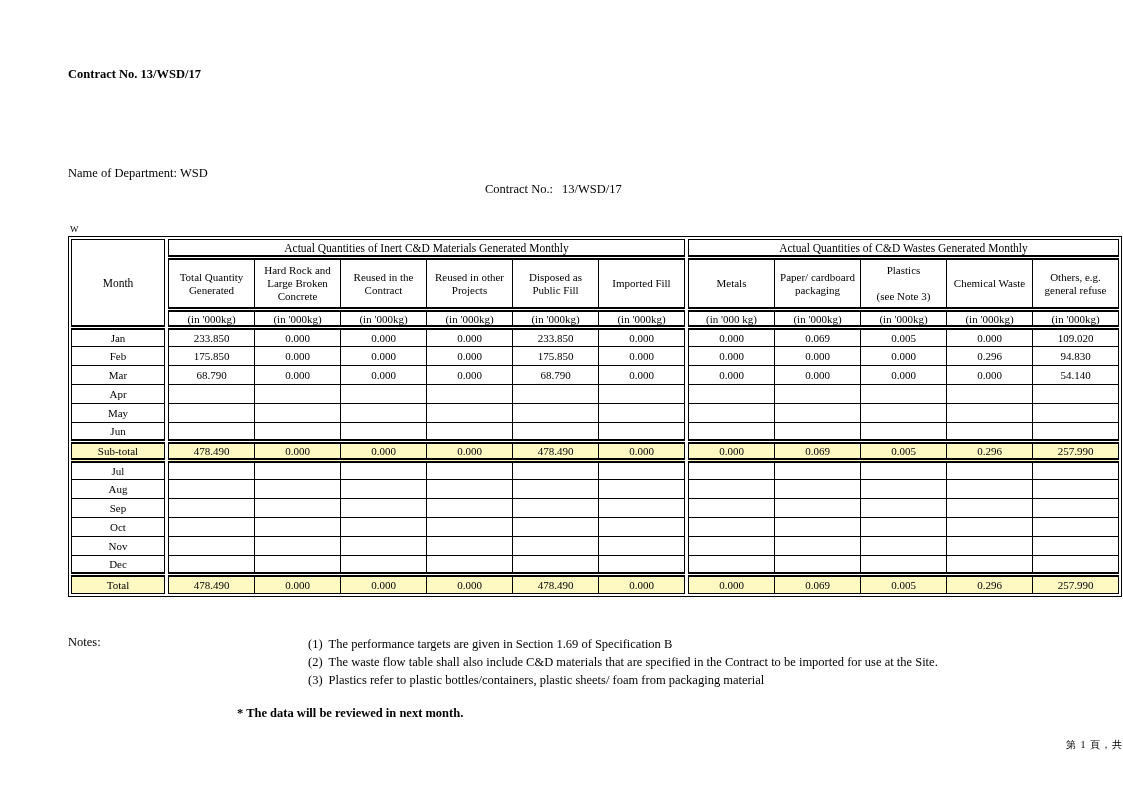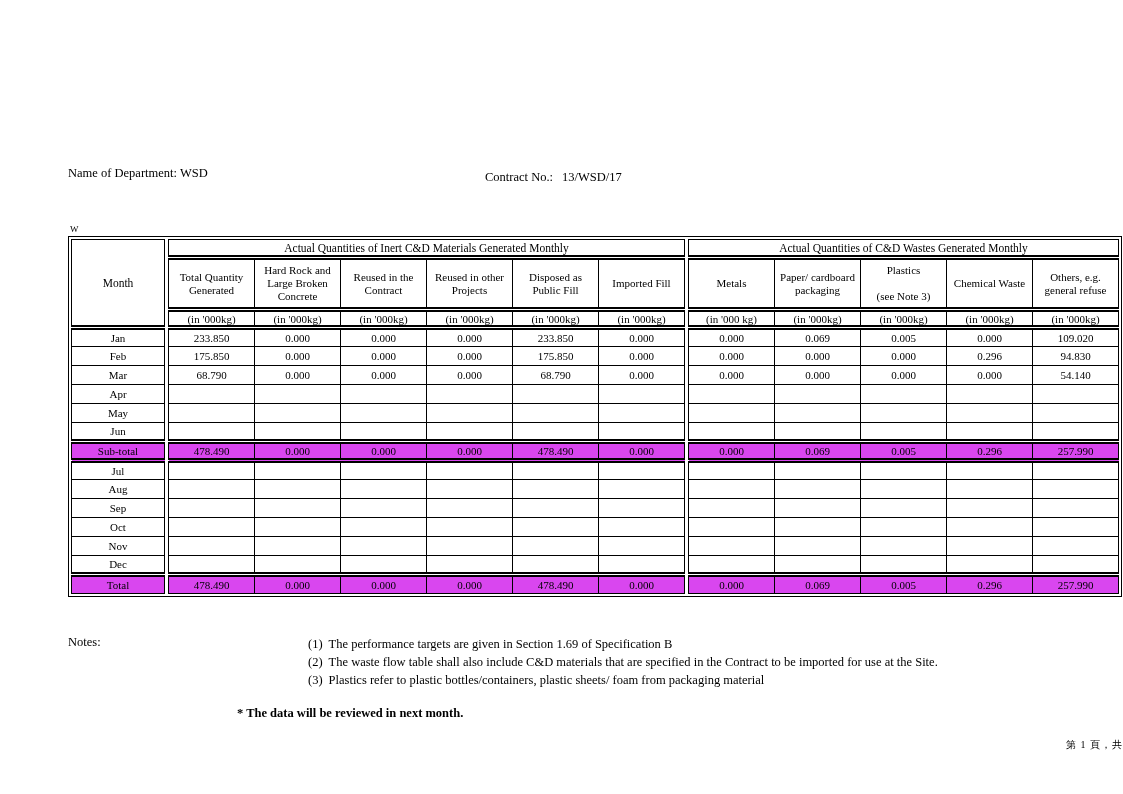--- a/index.html
+++ b/index.html
@@ -5,21 +5,21 @@
   html,body { margin:0; padding:0; background:#e8e8e8; }
   .page {
     position:relative; width:1123px; height:794px; margin:0 auto;
     background:#ffffff; color:#000;
     font-family:"Liberation Serif", serif;
     overflow:hidden;
   }
   .doc-head { position:absolute; left:68px; top:66px; font-size:12.5px; font-weight:bold; line-height:17px; }
   .appendix { position:absolute; left:68px; top:119px; font-size:12.5px; }
   .dept-row { position:absolute; left:68px; top:166px; width:990px; font-size:12.5px; }
-  .contract-no { position:absolute; left:417px; top:4px; }
+  .contract-no { position:absolute; left:417px; top:16px; }
   .contract-no .val { margin-left:9px; }
   .title { position:absolute; left:0; top:197px; width:100%; text-align:center; font-size:17.5px; font-weight:bold; }
   .title .year { border-bottom:2px solid #000; padding:0 6px; }
   .stray { position:absolute; left:70px; top:224px; font-size:9px; }
 
   .table-wrap { position:absolute; left:68px; top:236px; }
   .waste-frame { display:inline-block; border:1px solid #000; padding:2px; background:#fff; }
   table.waste { border-collapse:collapse; }
   .waste th, .waste td {
     border:1.5px solid #000; font-size:11px; font-weight:normal;
@@ -29,37 +29,38 @@
   .waste .c-month { width:88px; }
   .waste .c-data  { width:81px; }
   tr.r-gh    { height:18px; }
   tr.r-gh th { font-size:11.5px; }
   tr.r-ch    { height:52px; }
   tr.r-units { height:18px; }
   table.waste tbody tr { height:19px; }
   .waste td.gap, .waste th.gap { border:none; width:3px; padding:0; background:#fff; }
   .waste tr.dbl > th, .waste tr.dbl > td { border-top:5px double #000; }
   .waste tr.dbl > .gap { border:none; }
-  .waste tr.hl > th, .waste tr.hl > td { background:#d946ef; }
+  .waste tr.hl > th, .waste tr.hl > td { background:#fef9c3; }
   .waste tr.hl > .gap { background:#fff; }
   .waste .colhead { white-space:pre-line; line-height:13px; }
 
   .notes { position:absolute; left:68px; top:635px; font-size:12.5px; }
   .notes-items { position:absolute; left:240px; top:0; white-space:nowrap; }
   .note-item { height:18px; line-height:18px; }
   .note-item .nt { margin-left:6px; }
   .review { position:absolute; left:237px; top:706px; font-size:12.5px;font-weight:bold; }
   .page-num { position:absolute; left:0; top:738px; width:100%; text-align:right; font-size:10px; letter-spacing:1px;padding-left:24px; }
 </style>
 </head>
 <body>
 
 <div class="page">
 
   <div class="doc-head">
+    <div>Contract No. 13/WSD/17</div>
   </div>
 
 
   <div class="dept-row">
     <span>Name of Department: WSD</span>
     <span class="contract-no">
       <span>Contract No.:</span><span class="val">13/WSD/17</span>
     </span>
   </div>
 

